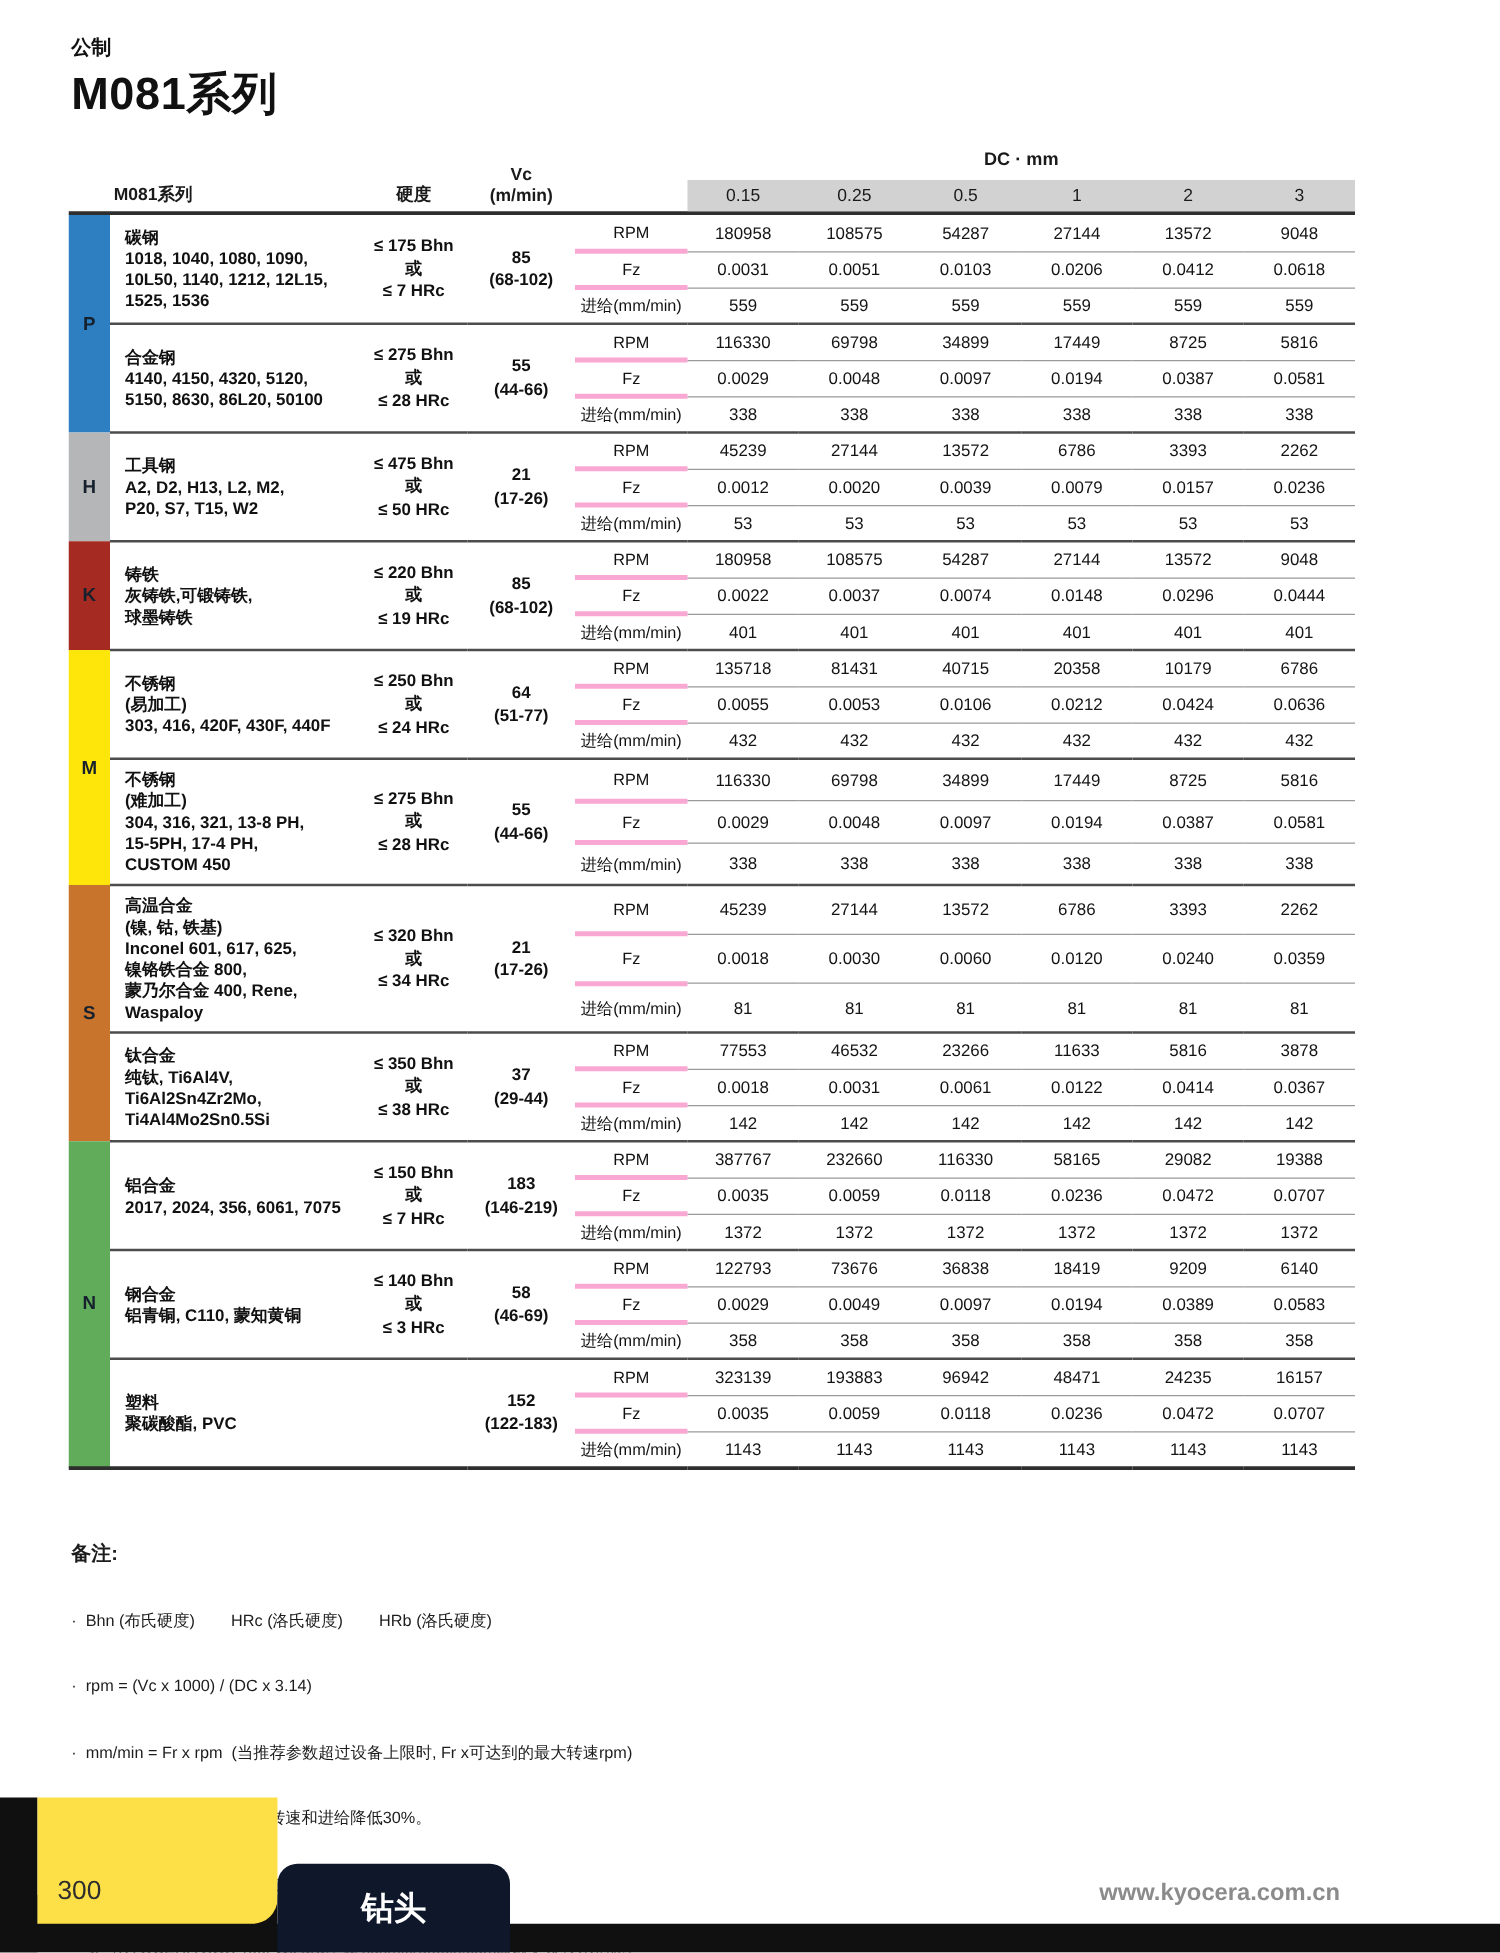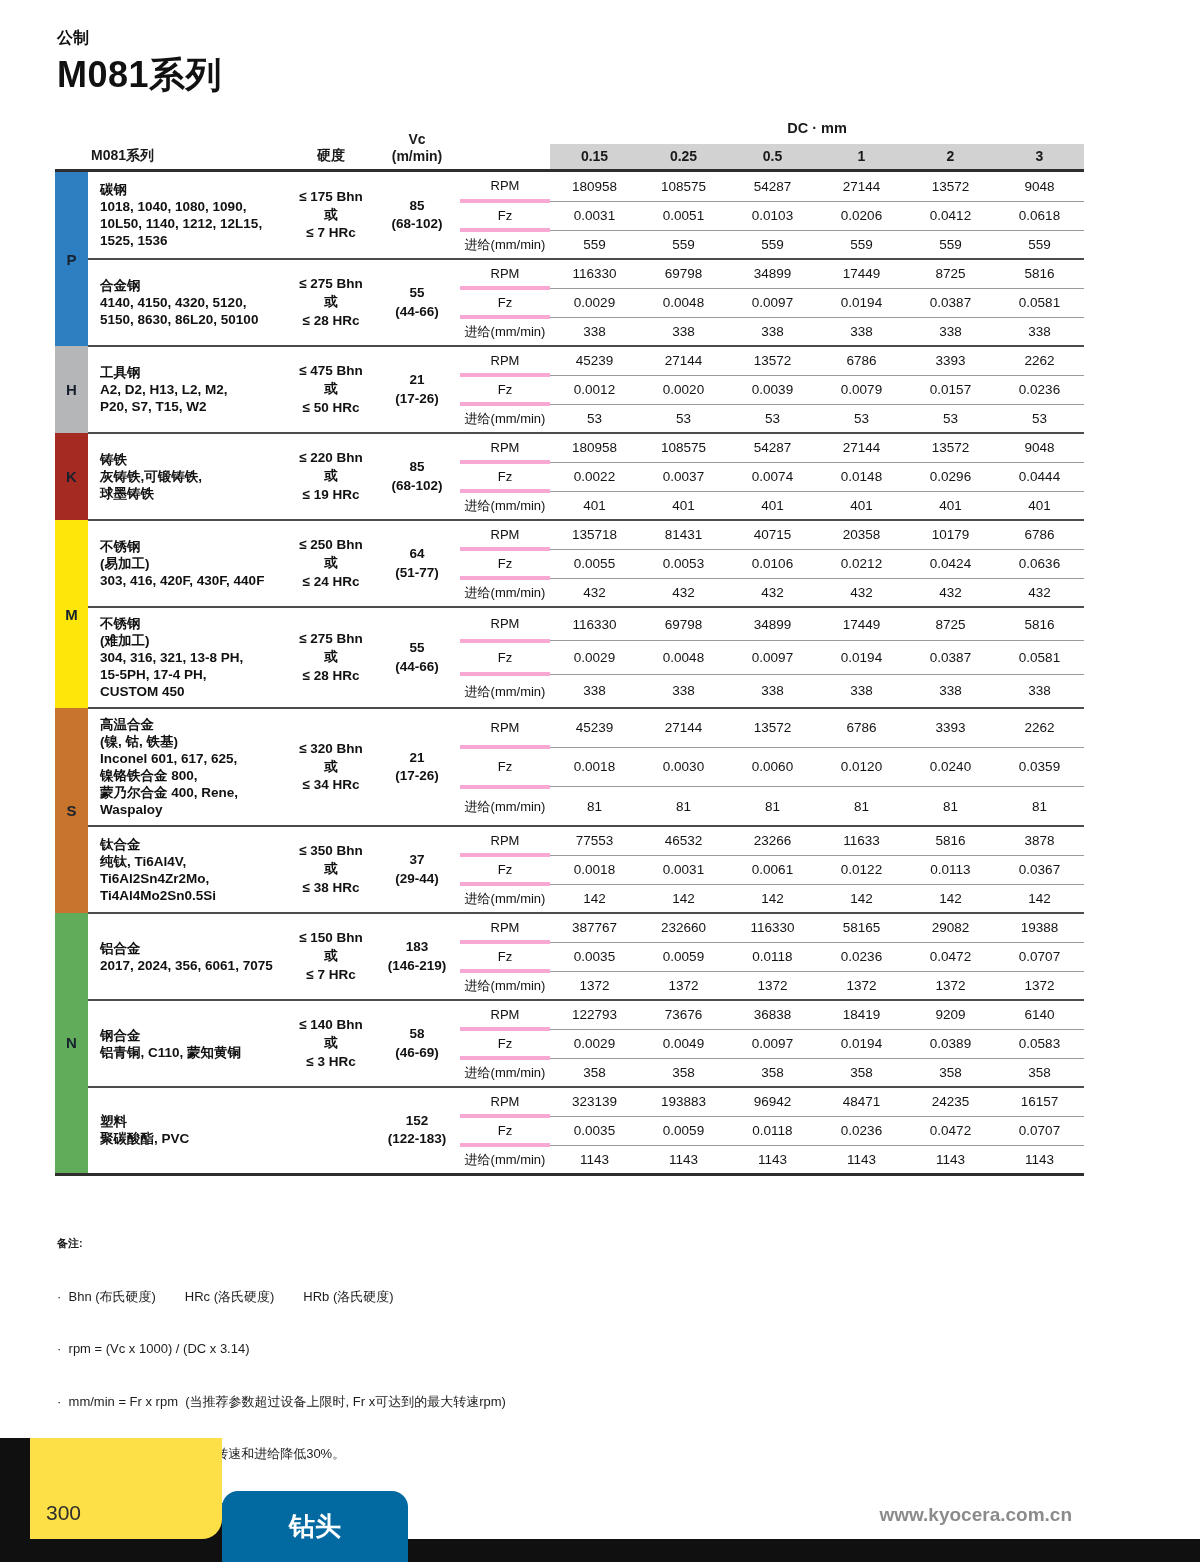--- a/index.html
+++ b/index.html
@@ -12,42 +12,42 @@
   .doc-title { font-size:36px; font-weight:bold; color:#111; letter-spacing:0.5px; margin-top:2px; }
 
   
   .table-wrap { position:absolute; left:55px; top:118px; width:1029px; }
   .table-header { position:relative; height:54px; border-bottom:3px solid #2e2e2e; }
   .th-series { position:absolute; left:36px; bottom:4px; font-weight:bold; font-size:14px; }
   .th-hardness { position:absolute; left:233px; width:86px; bottom:4px; text-align:center; font-weight:bold; font-size:14px; }
   .th-vc { position:absolute; left:319px; width:86px; bottom:4px; text-align:center; font-weight:bold; font-size:14px; line-height:1.2; }
   .th-dc { position:absolute; left:495px; width:534px; top:2px; text-align:center; font-weight:bold; font-size:14.5px; }
   .th-strip { position:absolute; left:495px; width:534px; bottom:0; height:25px; background:#d2d2d2; display:flex; }
-  .th-strip span { flex:1; text-align:center; font-weight:bold; font-size:14px; line-height:25px; color:#1a1a1a; }
+  .th-strip span { flex:1; text-align:center; font-weight:normal; font-size:14px; line-height:25px; color:#1a1a1a; }
 
   table.sf { border-collapse:collapse; width:1029px; table-layout:fixed; border-bottom:3px solid #2e2e2e; }
   table.sf td { vertical-align:middle; }
   td.band { text-align:center; font-weight:bold; font-size:15px; color:#17212e; }
   td.material { font-weight:bold; font-size:13.5px; line-height:1.26; padding:7px 2px 7px 12px; border-bottom:2px solid #4c4c4c; color:#111; }
   td.hardness, td.vc { text-align:center; font-weight:600; font-size:13.5px; line-height:1.35; border-bottom:2px solid #4c4c4c; color:#111; }
   td.rowlabel { text-align:center; font-size:13px; height:29px; border-bottom:4px solid #f9a8d4; color:#111; }
   td.val { text-align:center; font-size:13.5px; border-bottom:1px solid #9a9a9a; color:#141414; }
   tr.block-end td.rowlabel, tr.block-end td.val { border-bottom:2px solid #4c4c4c; }
 
   
   .notes { position:absolute; left:57px; top:1200px; font-size:13px; line-height:17.5px; color:#1c1c1c; white-space:pre-wrap; }
-  .notes .notes-title { font-weight:bold; font-size:11px; }
+  .notes .notes-title { font-weight:bold; font-size:16px; }
 
   
   .strip-left { position:absolute; left:0; top:1438px; width:30px; height:124px; background:#101010; }
   .footer-bar { position:absolute; left:0; top:1539px; width:1200px; height:23px; background:#101010; }
   .page-box-bg { position:absolute; left:30px; top:1516px; width:192px; height:30px; background:#101010; }
   .page-box { position:absolute; left:30px; top:1438px; width:192px; height:101px; background:#fde047; border-radius:0 0 20px 0; }
   .page-number { position:absolute; left:16px; bottom:14px; font-size:21px; color:#2e2e2e; }
-  .drill-tab { position:absolute; left:222px; top:1491px; width:186px; height:71px; background:#0369a1; border-radius:16px 16px 0 0; color:#ffffff; font-weight:bold; font-size:26px; display:flex; align-items:center; justify-content:center; }
+  .drill-tab { position:absolute; left:222px; top:1491px; width:186px; height:71px; background:#0f172a; border-radius:16px 16px 0 0; color:#ffffff; font-weight:bold; font-size:26px; display:flex; align-items:center; justify-content:center; }
   .website { position:absolute; right:128px; top:1504px; font-size:19px; font-weight:600; color:#8b8b8b; }
 </style>
 </head>
 <body>
 
 <div class="page">
 
   <div class="doc-header">
     <div class="metric-label">公制</div>
     <div class="doc-title">M081系列</div>
@@ -310,21 +310,21 @@
             <td class="val">11633</td>
             <td class="val">5816</td>
             <td class="val">3878</td>
           </tr>
           <tr>
             <td class="rowlabel">Fz</td>
             <td class="val">0.0018</td>
             <td class="val">0.0031</td>
             <td class="val">0.0061</td>
             <td class="val">0.0122</td>
-            <td class="val">0.0113</td>
+            <td class="val">0.0414</td>
             <td class="val">0.0367</td>
           </tr>
           <tr class="block-end">
             <td class="rowlabel">进给(mm/min)</td>
             <td class="val">142</td>
             <td class="val">142</td>
             <td class="val">142</td>
             <td class="val">142</td>
             <td class="val">142</td>
             <td class="val">142</td>

